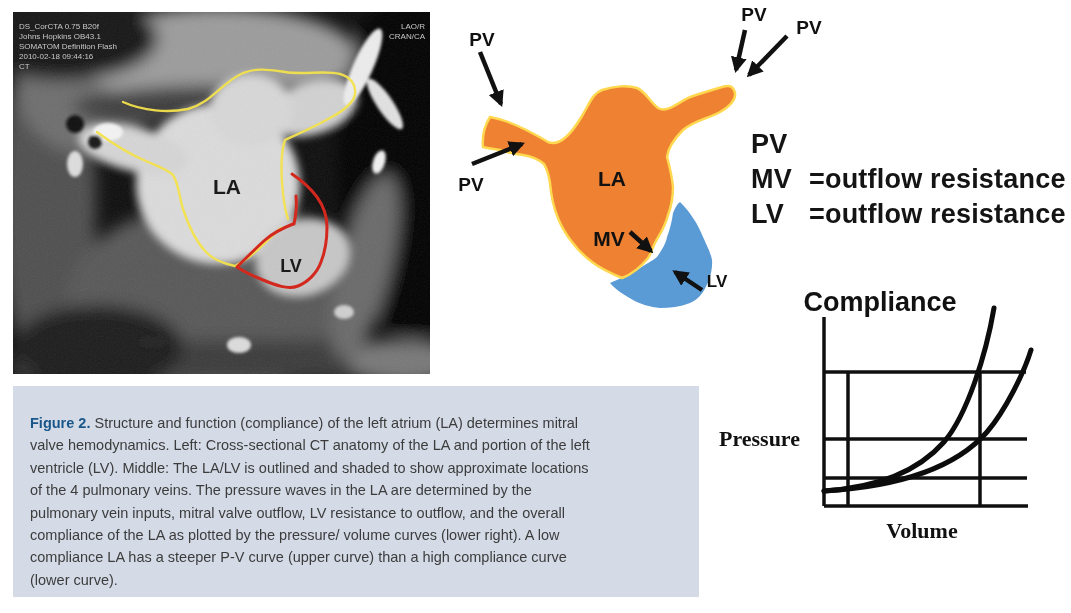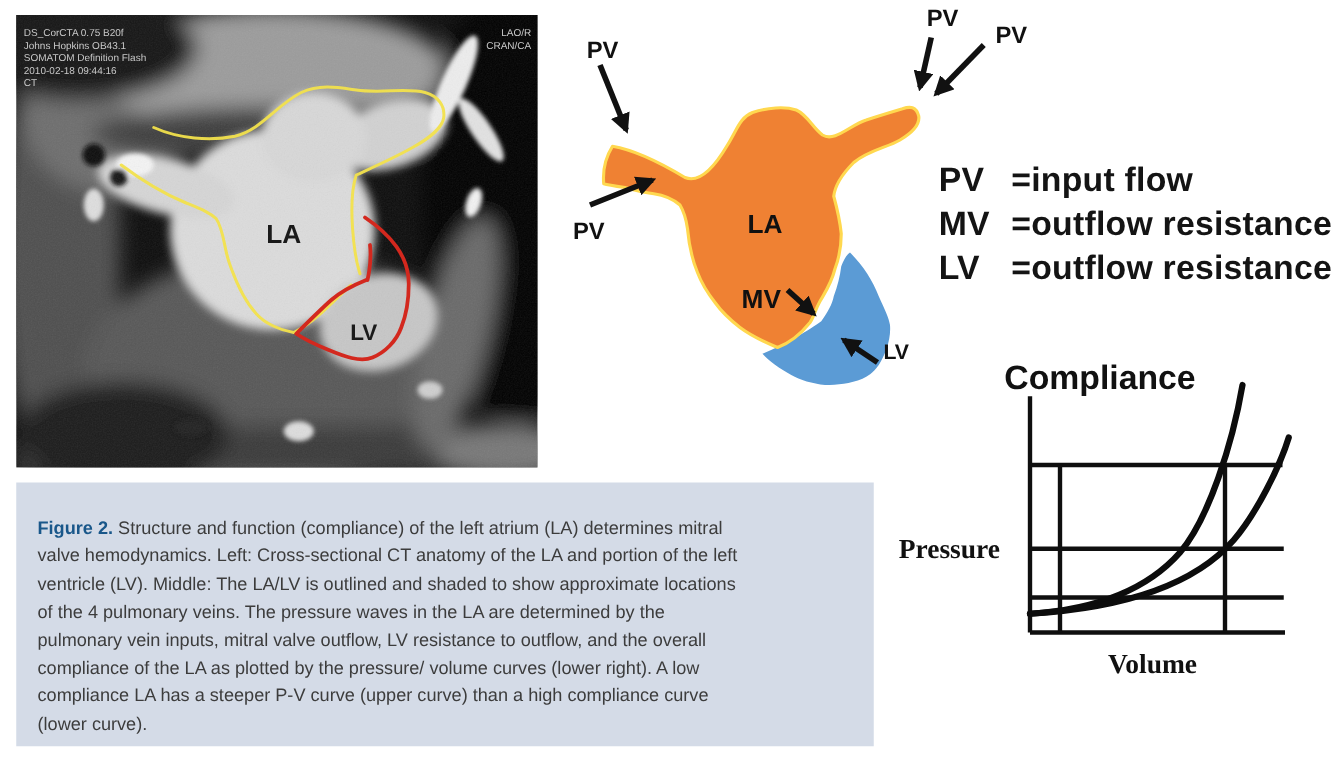--- a/index.html
+++ b/index.html
@@ -162,21 +162,20 @@
       <text x="369" y="34" font-size="19">PV</text>
       <text x="172" y="186" font-size="21">LA</text>
       <text x="169" y="246" font-size="21">MV</text>
       <text x="277" y="287" font-size="17">LV</text>
     </g>
   </svg>
 
   <div id="legend" class="abs">
     <div class="legend-row">
       <span>PV</span>
-      <span>=input flow</span>
     </div>
     <div class="legend-row">
       <span>MV</span>
       <span>=outflow resistance</span>
     </div>
     <div class="legend-row">
       <span>LV</span>
       <span>=outflow resistance</span>
     </div>
   </div>

